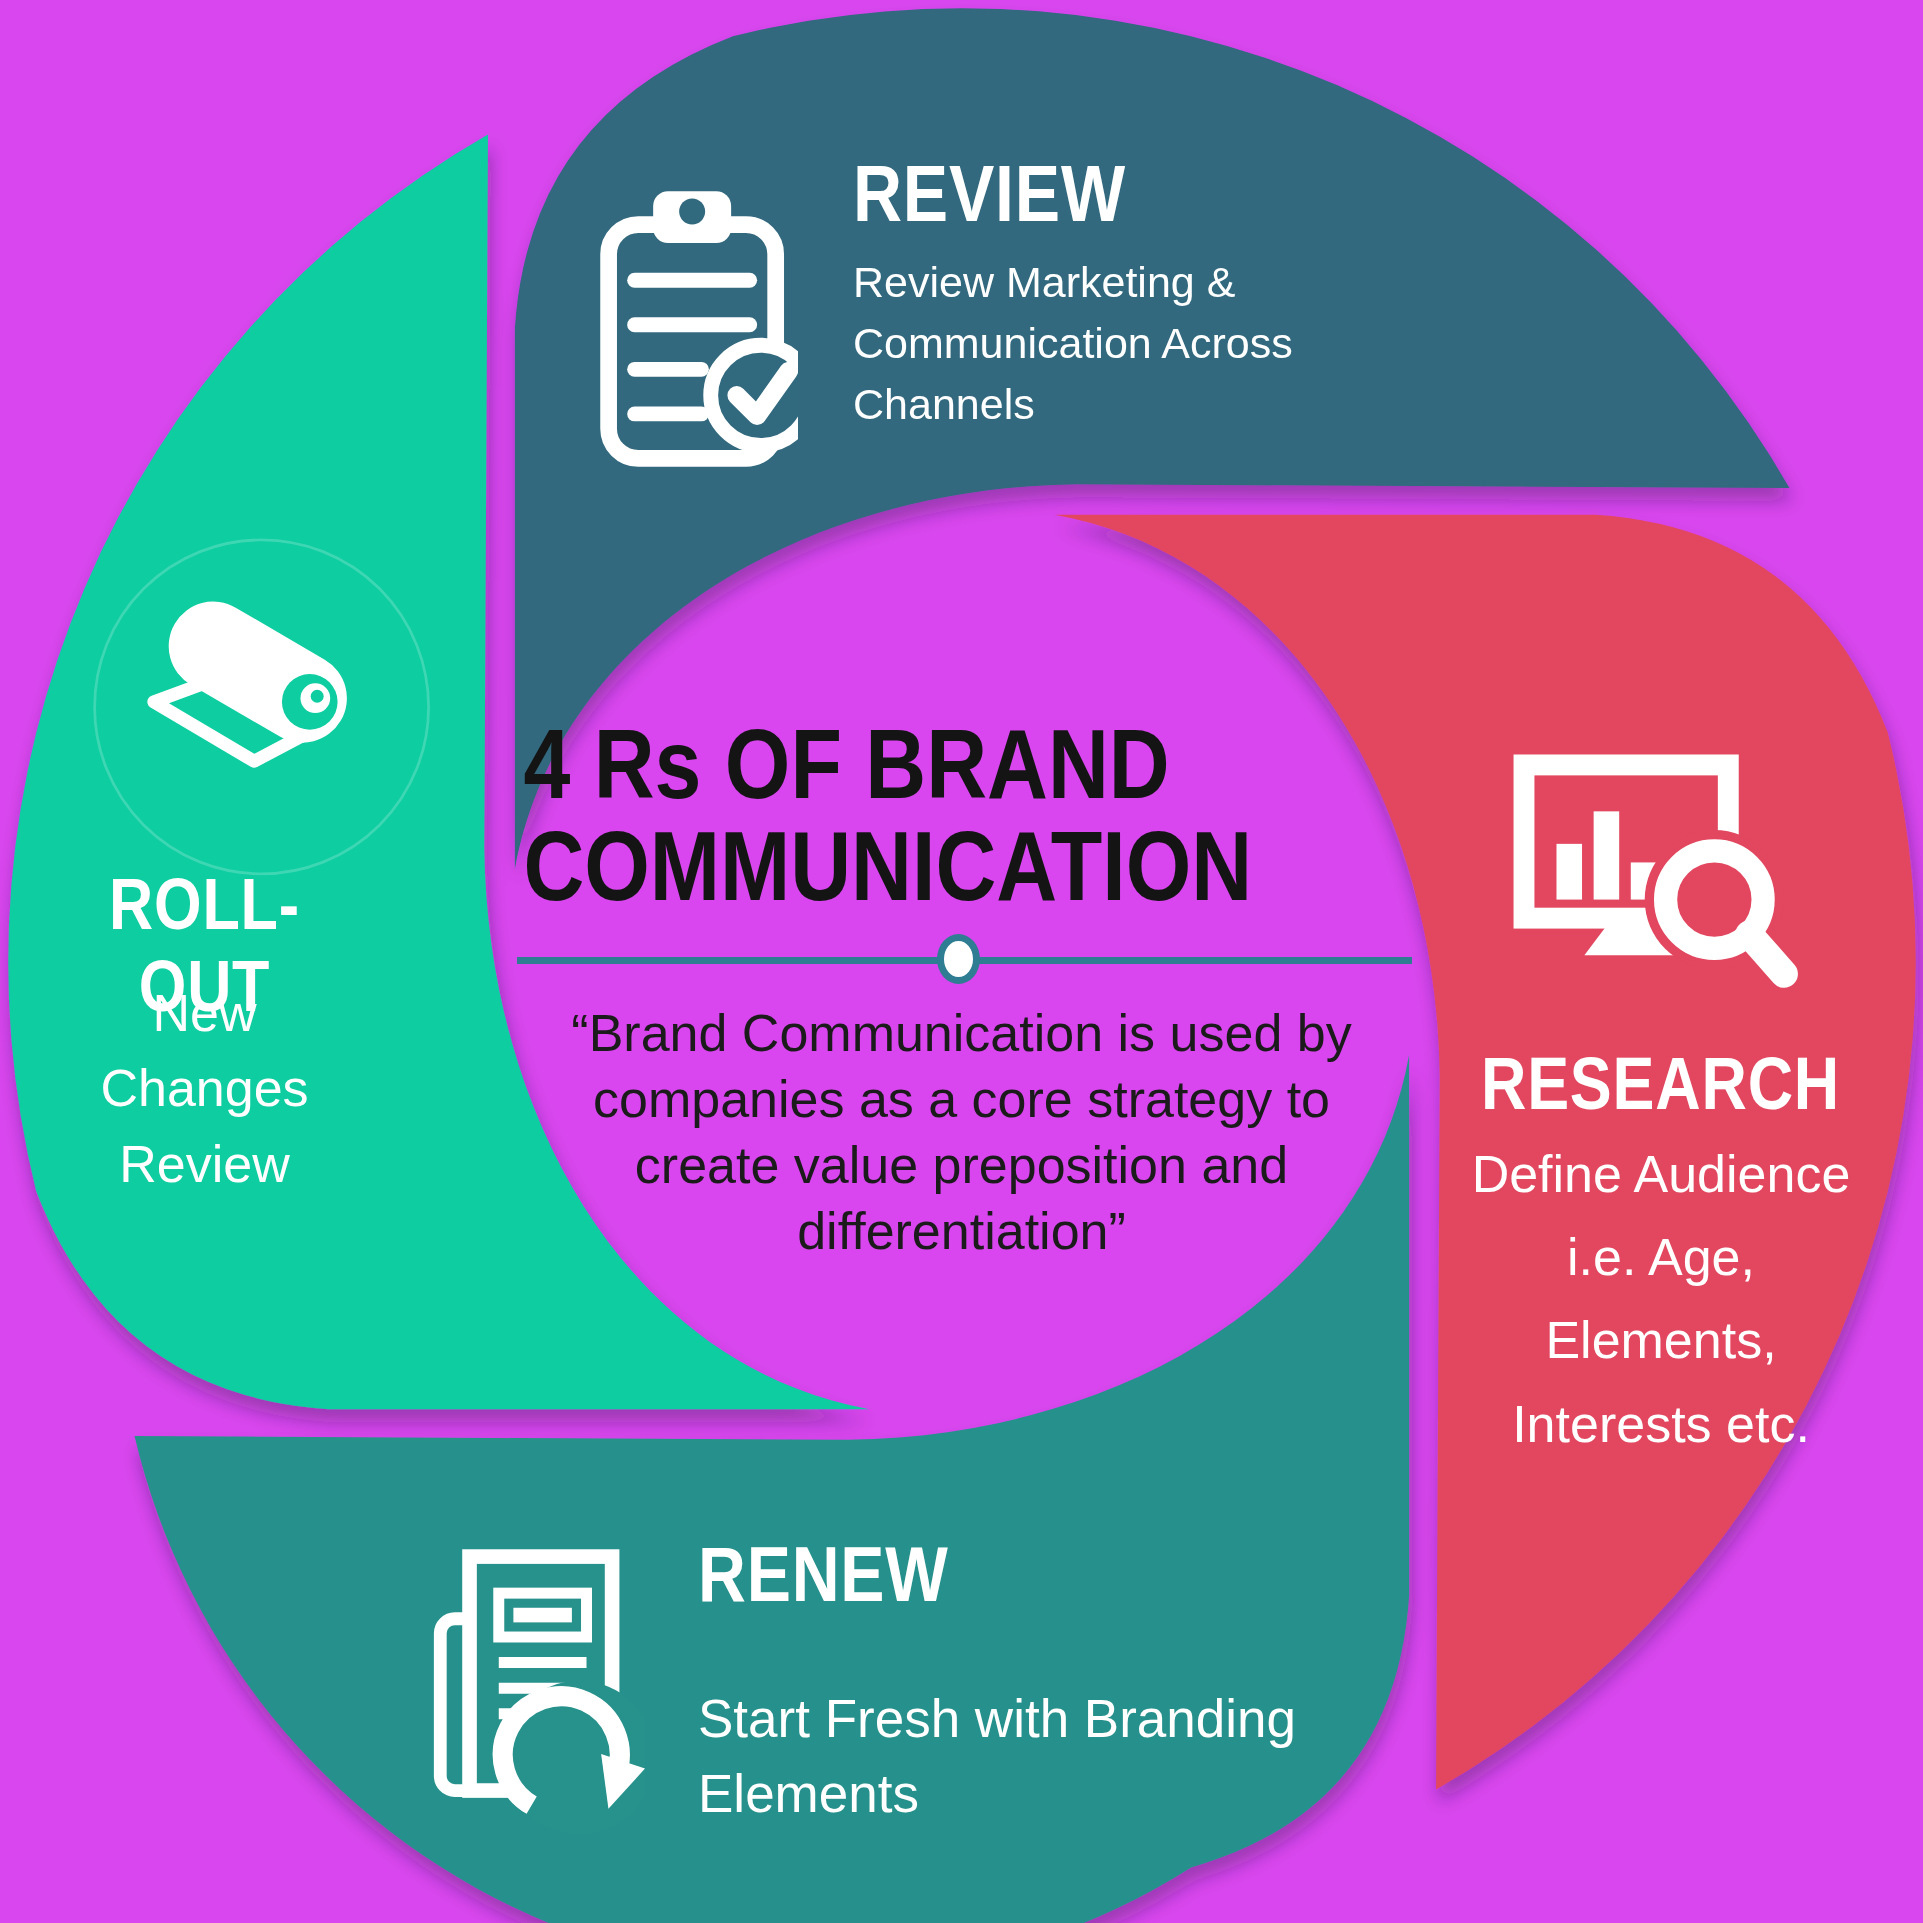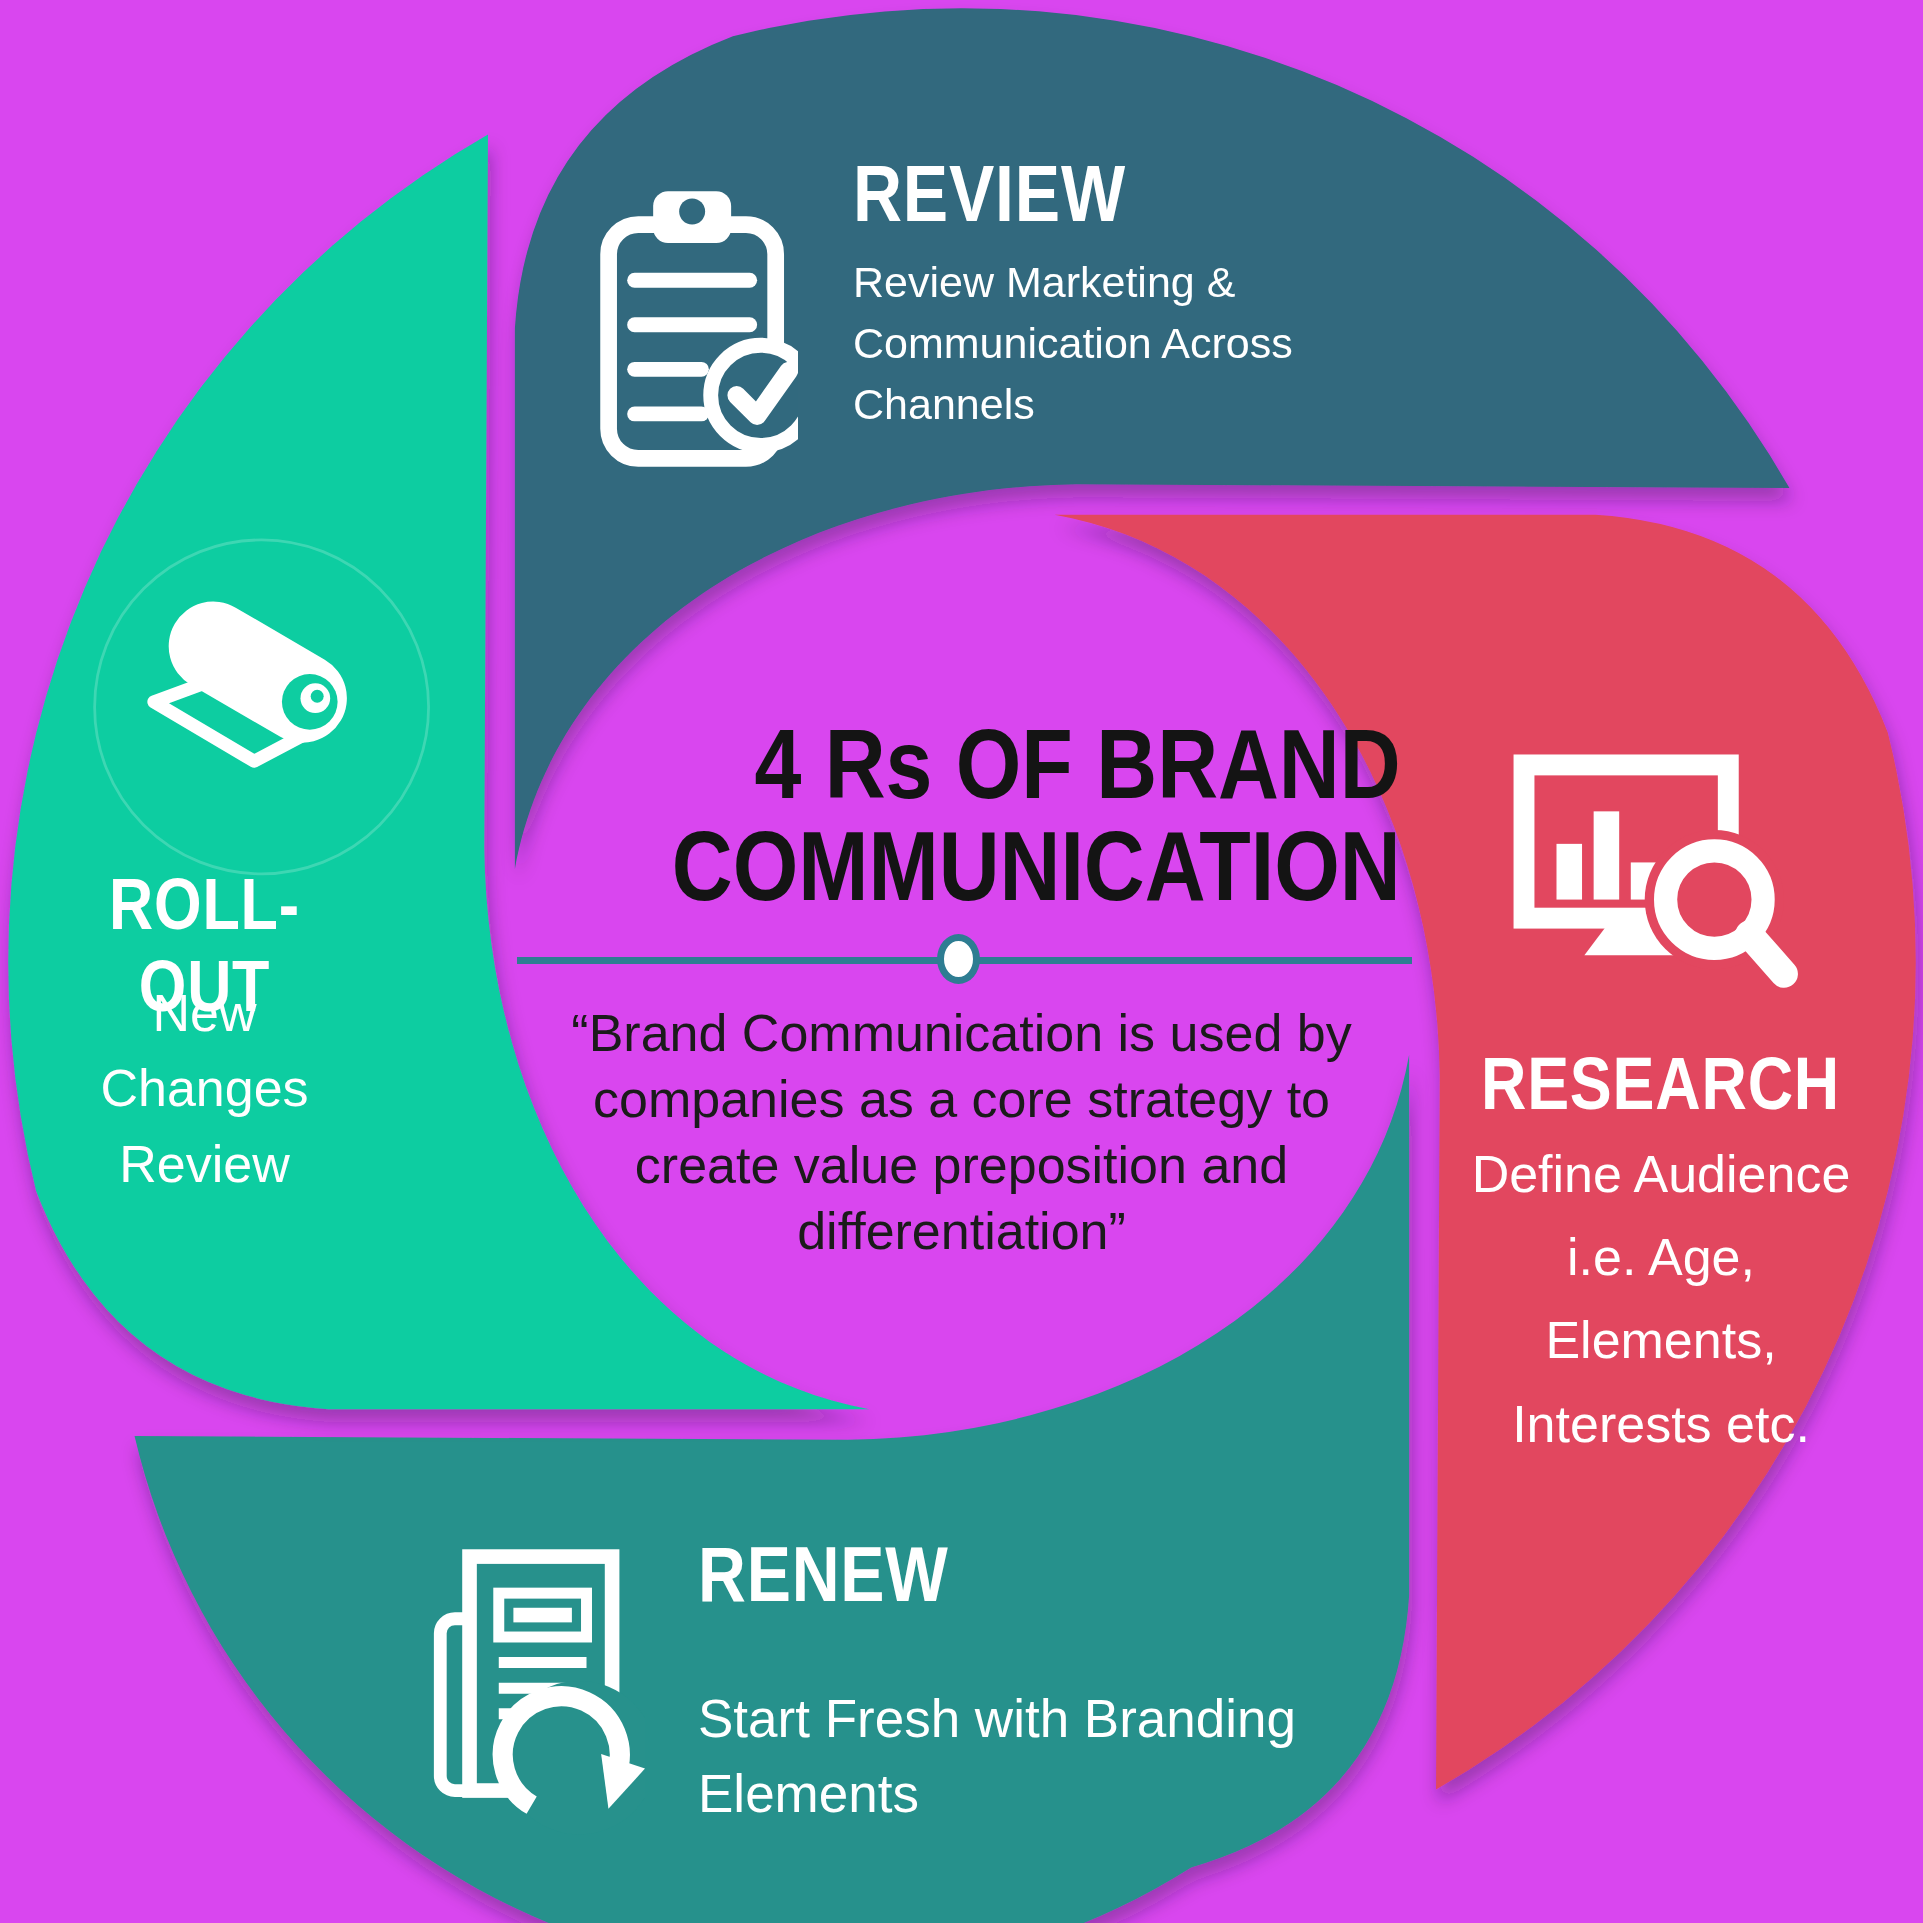--- a/index.html
+++ b/index.html
@@ -10,21 +10,21 @@
   .shapes { position:absolute; left:0; top:0; width:1924px; height:1924px; }
   .iconsvg { position:absolute; }
   .txt { position:absolute; color:#ffffff; }
   .seg-head {
     font-weight:800; letter-spacing:0.9px; white-space:nowrap;
     transform:scaleX(0.85); transform-origin:0 50%;
   }
   .seg-head.centered { transform-origin:50% 50%; text-align:center; white-space:normal; }
   .seg-sub { font-weight:400; }
   .center-title {
-    position:absolute; left:452px; top:714px; width:1020px; text-align:right;
+    position:absolute; left:452px; top:714px; width:1020px; text-align:left;
     color:#141414; font-weight:800; line-height:1.04; letter-spacing:0px;
   }
   .center-title .tline { display:block; font-size:98px; transform:scaleX(0.86); transform-origin:50% 50%; }
   .divider-line { position:absolute; left:517px; top:957px; width:895px; height:6.5px; background:#2e7d92; }
   .divider-ring {
     position:absolute; left:937px; top:934px; width:43px; height:50px;
     background:#ffffff; border:7.4px solid #2e7d92; border-radius:50%; box-sizing:border-box;
   }
   .quote {
     position:absolute; left:544px; top:1000px; width:835px; text-align:center;

